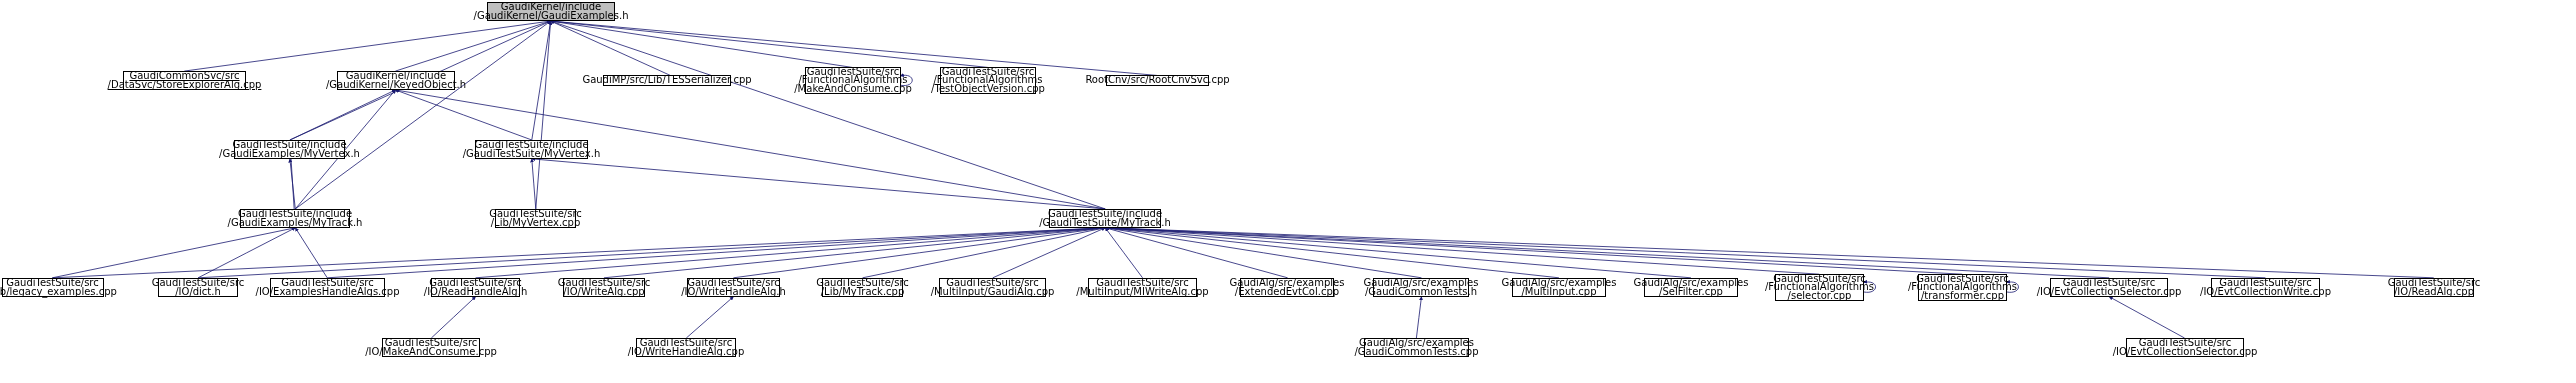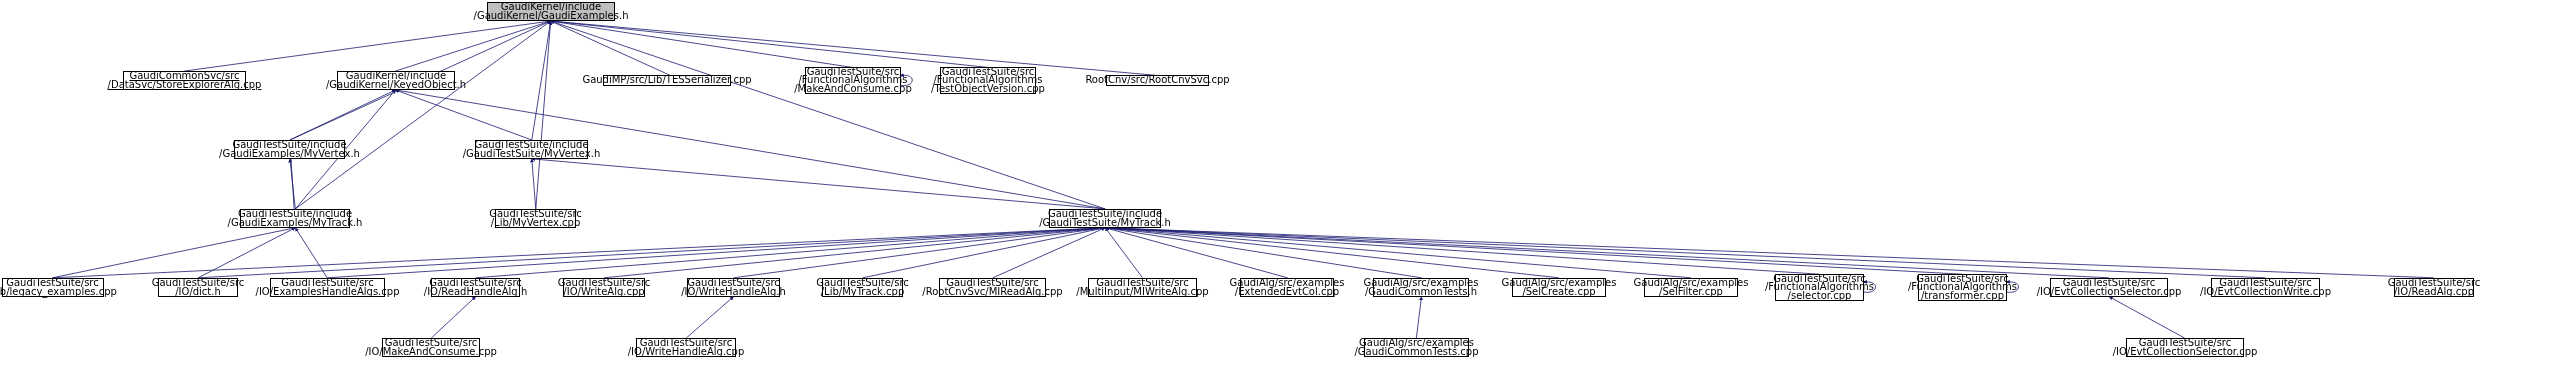--- a/index.html
+++ b/index.html
@@ -86,25 +86,25 @@
       <div class="node" style="left: 240px; top: 209px; width: 110px; height: 19px;"><span>GaudiTestSuite/include</span><span>/GaudiExamples/MyTrack.h</span></div>
       <div class="node" style="left: 495px; top: 209px; width: 81px; height: 19px;"><span>GaudiTestSuite/src</span><span>/Lib/MyVertex.cpp</span></div>
       <div class="node" style="left: 1049px; top: 209px; width: 112px; height: 19px;"><span>GaudiTestSuite/include</span><span>/GaudiTestSuite/MyTrack.h</span></div>
       <div class="node" style="left: 1.5px; top: 278px; width: 102px; height: 19px;"><span>GaudiTestSuite/src</span><span>/Lib/legacy_examples.cpp</span></div>
       <div class="node" style="left: 158px; top: 278px; width: 80px; height: 19px;"><span>GaudiTestSuite/src</span><span>/IO/dict.h</span></div>
       <div class="node" style="left: 270px; top: 278px; width: 115px; height: 19px;"><span>GaudiTestSuite/src</span><span>/IO/ExamplesHandleAlgs.cpp</span></div>
       <div class="node" style="left: 431px; top: 278px; width: 89px; height: 19px;"><span>GaudiTestSuite/src</span><span>/IO/ReadHandleAlg.h</span></div>
       <div class="node" style="left: 563px; top: 278px; width: 82px; height: 19px;"><span>GaudiTestSuite/src</span><span>/IO/WriteAlg.cpp</span></div>
       <div class="node" style="left: 687px; top: 278px; width: 93px; height: 19px;"><span>GaudiTestSuite/src</span><span>/IO/WriteHandleAlg.h</span></div>
       <div class="node" style="left: 822px; top: 278px; width: 81px; height: 19px;"><span>GaudiTestSuite/src</span><span>/Lib/MyTrack.cpp</span></div>
-      <div class="node" style="left: 939px; top: 278px; width: 107px; height: 19px;"><span>GaudiTestSuite/src</span><span>/RootCnvSvc/MIReadAlg.cpp</span></div>
+      <div class="node" style="left: 939px; top: 278px; width: 107px; height: 19px;"><span>GaudiTestSuite/src</span><span>/MultiInput/GaudiAlg.cpp</span></div>
       <div class="node" style="left: 1088px; top: 278px; width: 109px; height: 19px;"><span>GaudiTestSuite/src</span><span>/MultiInput/MIWriteAlg.cpp</span></div>
       <div class="node" style="left: 1240px; top: 278px; width: 94px; height: 19px;"><span>GaudiAlg/src/examples</span><span>/ExtendedEvtCol.cpp</span></div>
       <div class="node" style="left: 1373px; top: 278px; width: 96px; height: 19px;"><span>GaudiAlg/src/examples</span><span>/GaudiCommonTests.h</span></div>
-      <div class="node" style="left: 1512px; top: 278px; width: 94px; height: 19px;"><span>GaudiAlg/src/examples</span><span>/SelCreate.cpp</span></div>
+      <div class="node" style="left: 1512px; top: 278px; width: 94px; height: 19px;"><span>GaudiAlg/src/examples</span><span>/MultiInput.cpp</span></div>
       <div class="node" style="left: 1644px; top: 278px; width: 94px; height: 19px;"><span>GaudiAlg/src/examples</span><span>/SelFilter.cpp</span></div>
       <div class="node" style="left: 1775px; top: 274px; width: 89px; height: 27px;"><span>GaudiTestSuite/src</span><span>/FunctionalAlgorithms</span><span>/selector.cpp</span></div>
       <div class="node" style="left: 1918px; top: 274px; width: 89px; height: 27px;"><span>GaudiTestSuite/src</span><span>/FunctionalAlgorithms</span><span>/transformer.cpp</span></div>
       <div class="node" style="left: 2050px; top: 278px; width: 118px; height: 19px;"><span>GaudiTestSuite/src</span><span>/IO/EvtCollectionSelector.cpp</span></div>
       <div class="node" style="left: 2211px; top: 278px; width: 109px; height: 19px;"><span>GaudiTestSuite/src</span><span>/IO/EvtCollectionWrite.cpp</span></div>
       <div class="node" style="left: 2394px; top: 278px; width: 80px; height: 19px;"><span>GaudiTestSuite/src</span><span>/IO/ReadAlg.cpp</span></div>
       <div class="node" style="left: 382px; top: 338px; width: 98px; height: 19px;"><span>GaudiTestSuite/src</span><span>/IO/MakeAndConsume.cpp</span></div>
       <div class="node" style="left: 636px; top: 338px; width: 100px; height: 19px;"><span>GaudiTestSuite/src</span><span>/IO/WriteHandleAlg.cpp</span></div>
       <div class="node" style="left: 1364px; top: 338px; width: 105px; height: 19px;"><span>GaudiAlg/src/examples</span><span>/GaudiCommonTests.cpp</span></div>
       <div class="node" style="left: 2126px; top: 338px; width: 118px; height: 19px;"><span>GaudiTestSuite/src</span><span>/IO/EvtCollectionSelector.cpp</span></div>

